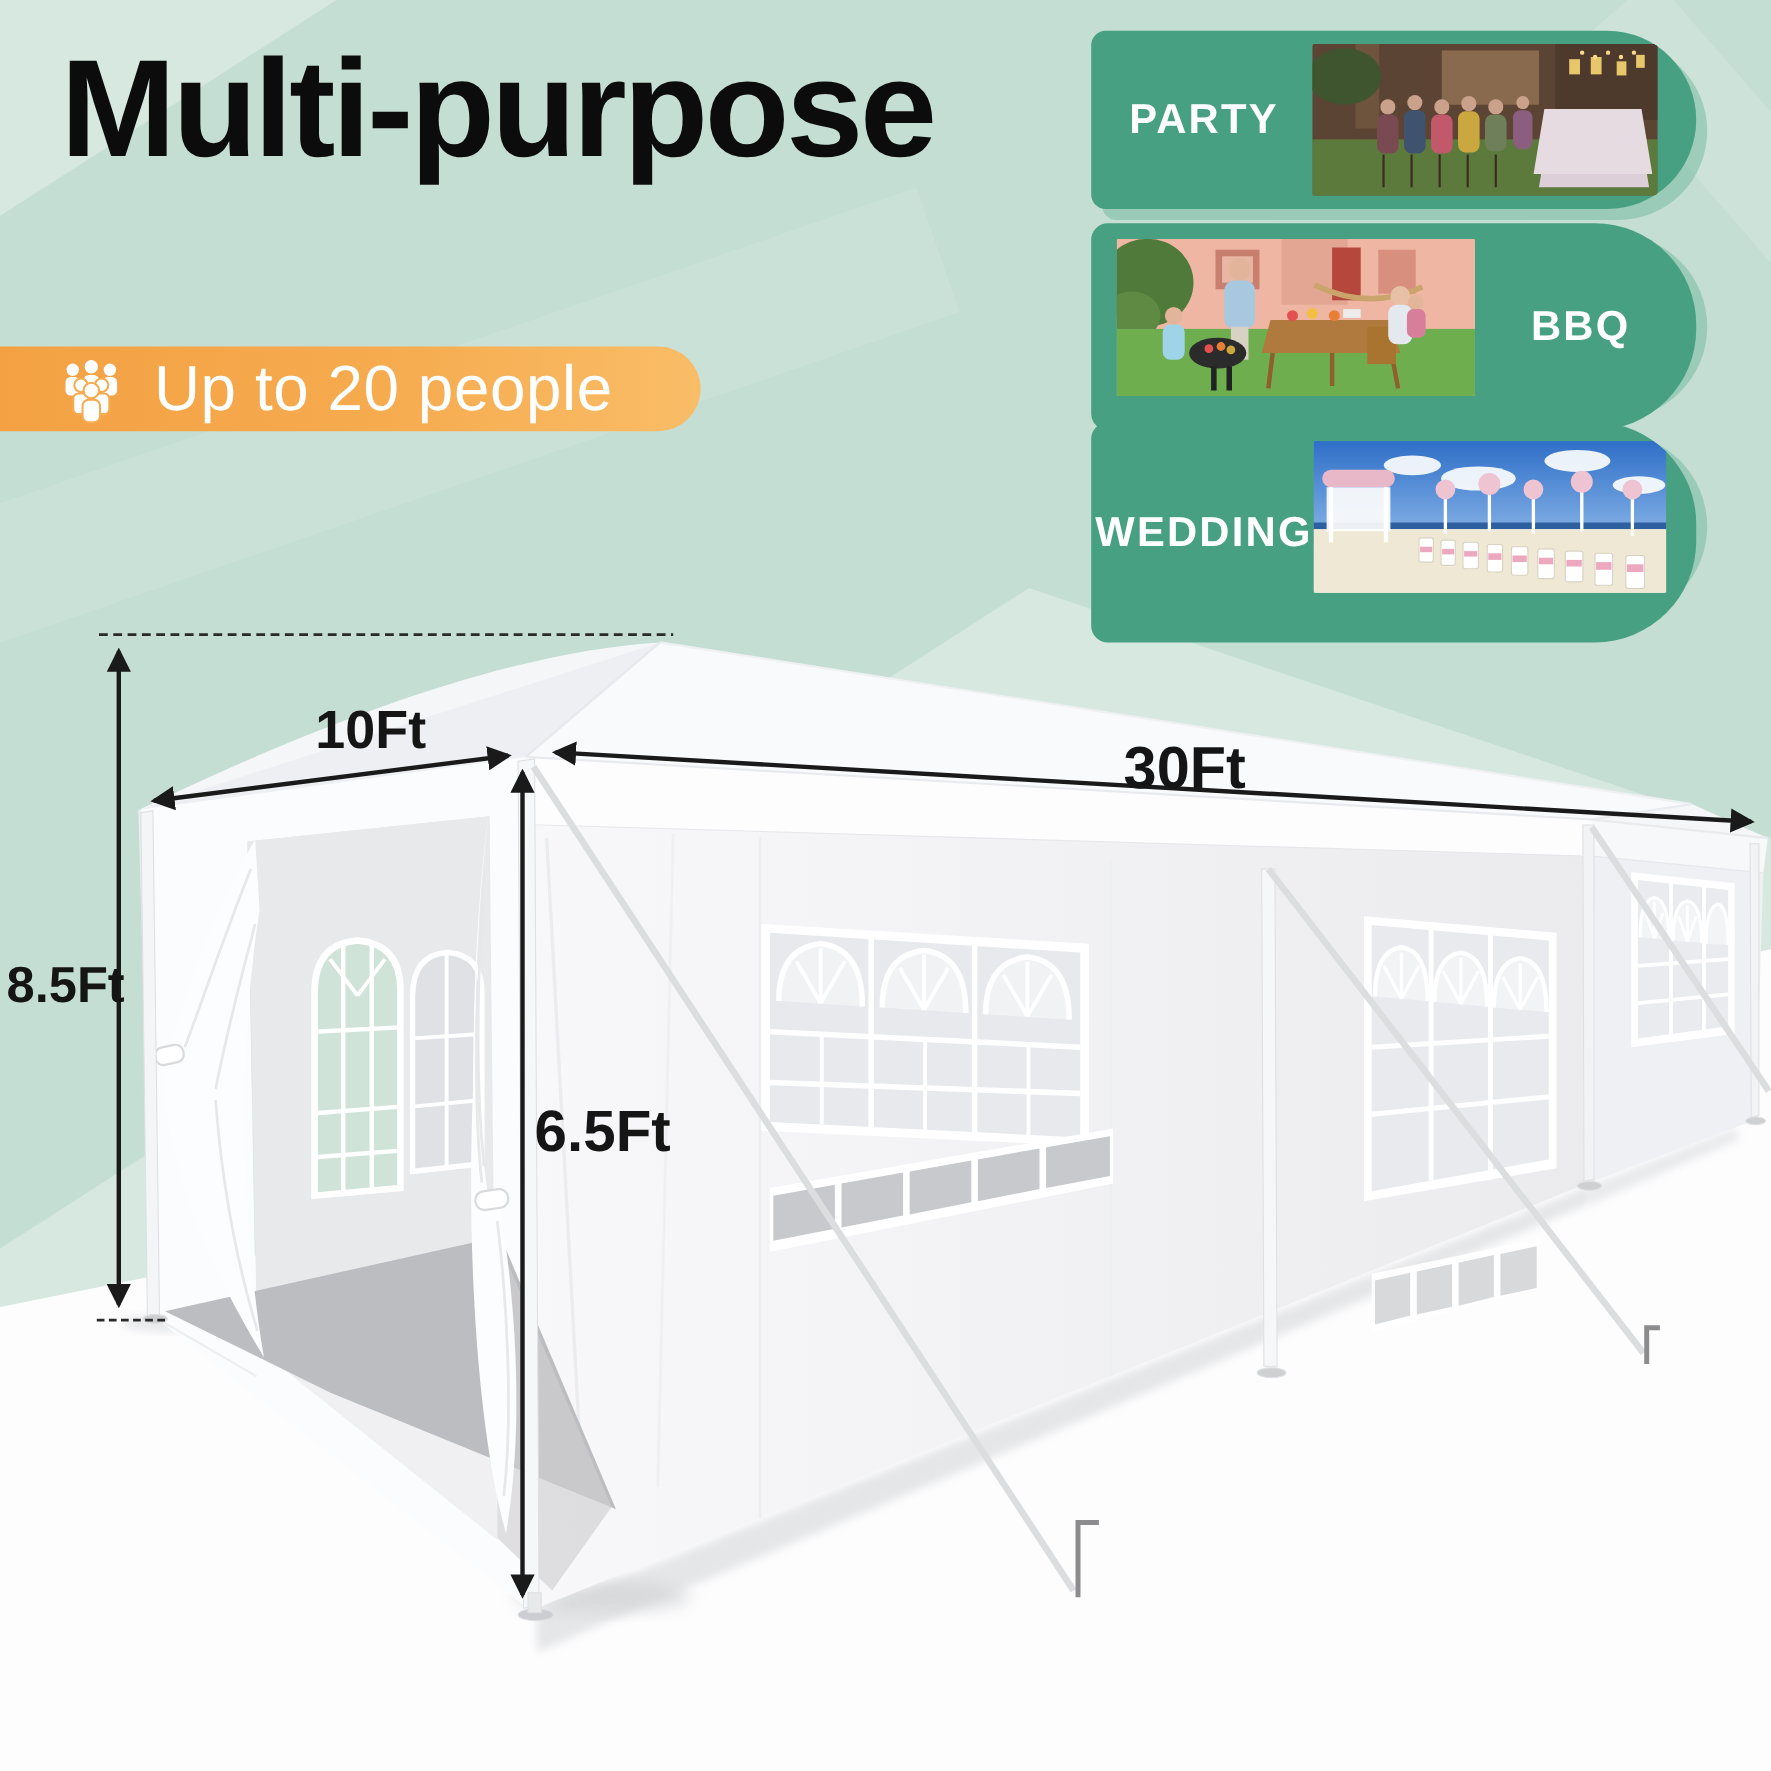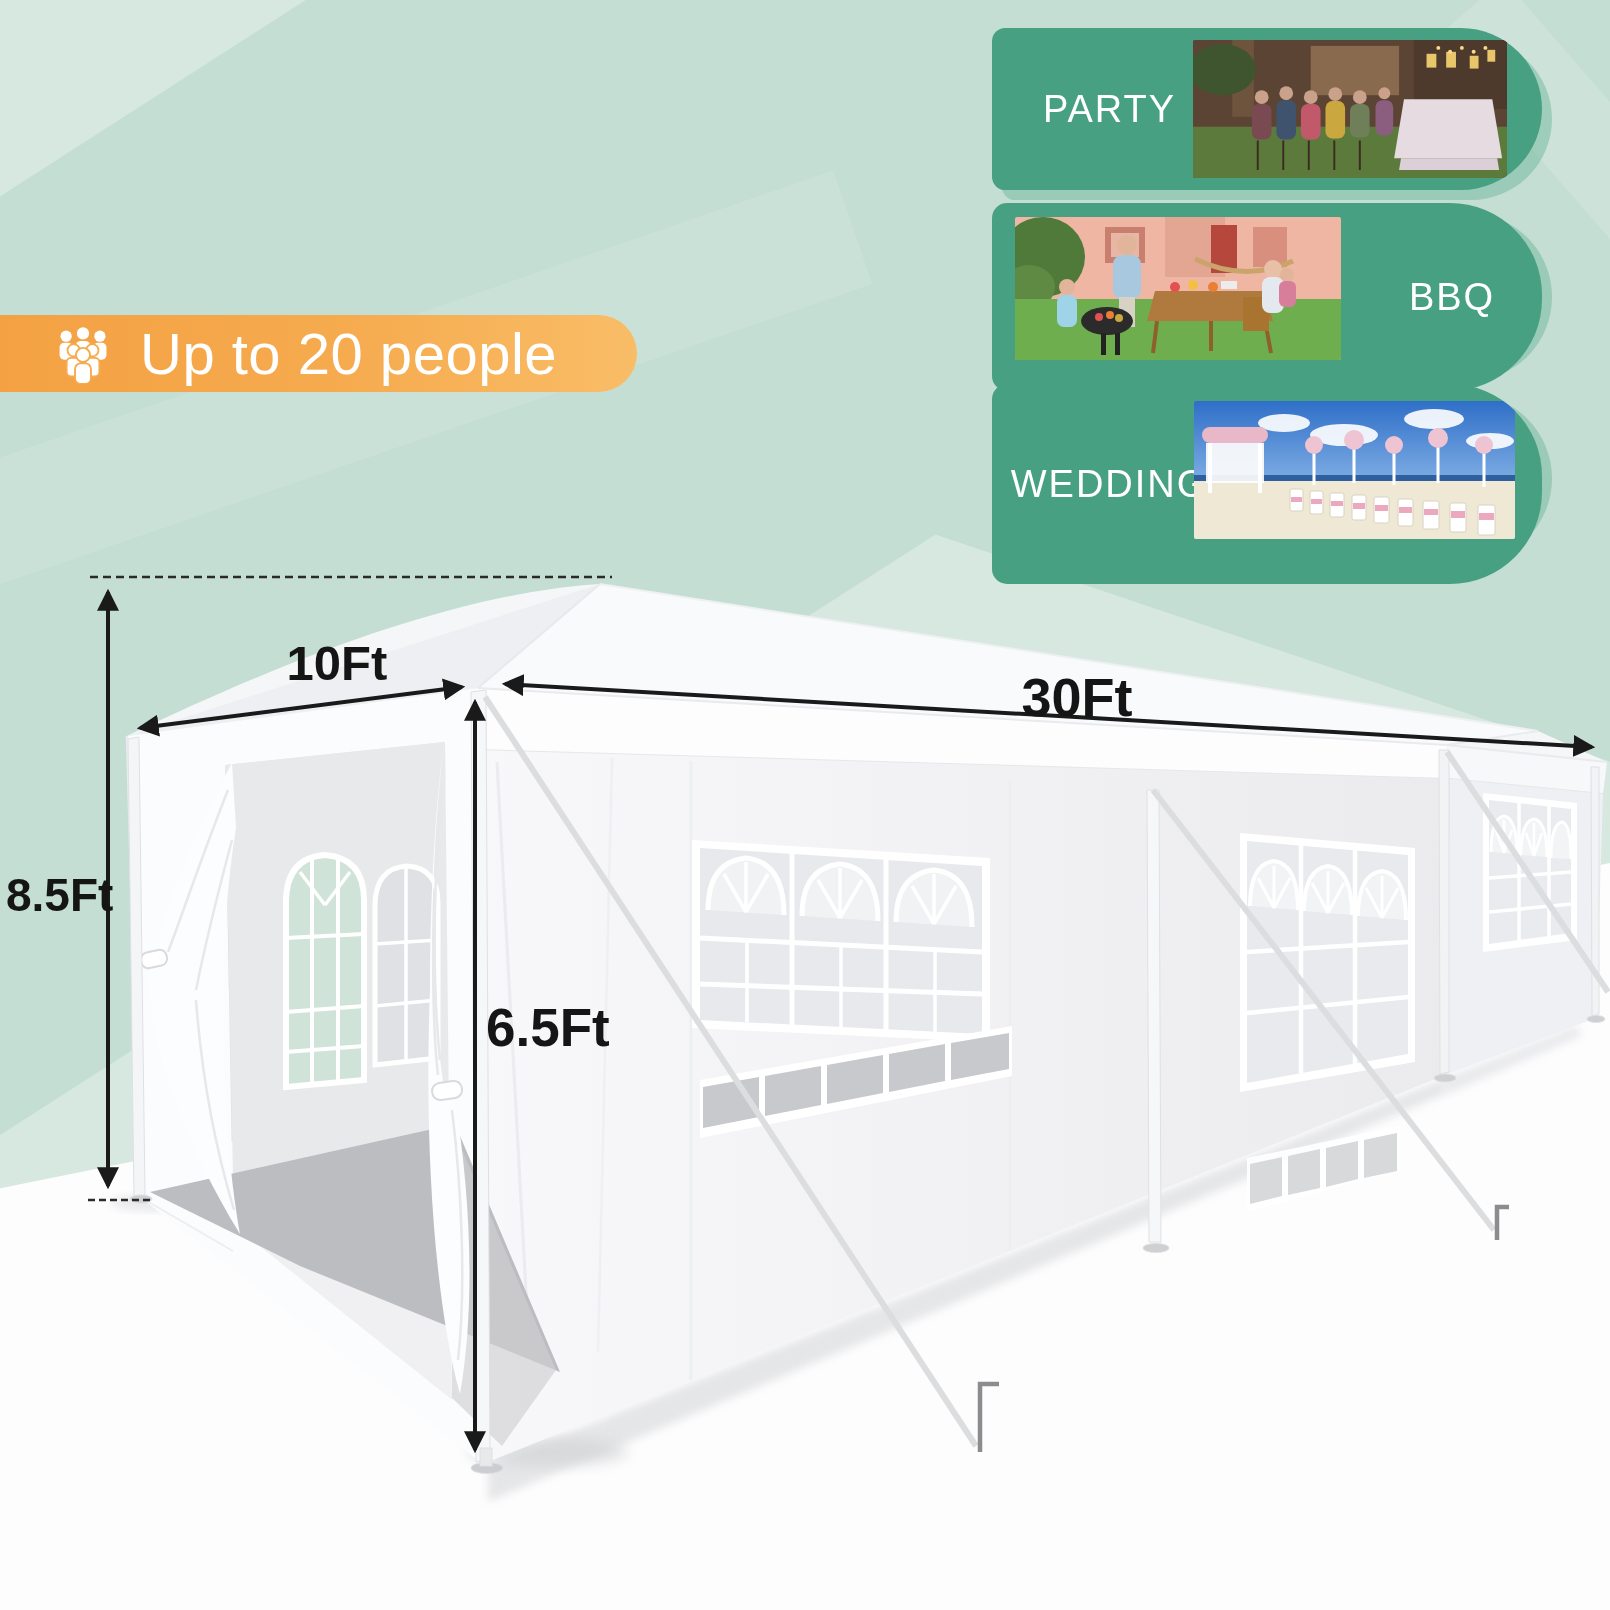--- a/index.html
+++ b/index.html
@@ -35,22 +35,22 @@
 
   
   .card{position:absolute;left:992px;width:550px;background:#47a082;
         border-radius:15px 92px 92px 15px;overflow:hidden;}
   .card-echo{position:absolute;left:1002px;width:550px;background:rgba(104,178,150,.45);
              border-radius:15px 92px 92px 15px;}
   .card1{top:28px;height:162px;}  .echo1{top:38px;height:162px;}
   .card2{top:203px;height:188px;} .echo2{top:213px;height:168px;}
   .card3{top:384px;height:200px;} .echo3{top:394px;height:169px;}
   .card-label{position:absolute;top:0;height:100%;display:flex;align-items:center;
-              justify-content:center;color:#fff;font-size:38px;font-weight:400;
-              letter-spacing:2px;padding-left:15px;}
+              justify-content:center;color:#fff;font-size:38px;font-weight:700;
+              letter-spacing:2px;}
   .lab-left{left:0;width:205px;}
   .lab-right{left:345px;width:200px;}
   .photo{position:absolute;border-radius:2px;overflow:hidden;}
   .photo svg{display:block;width:100%;height:100%;}
   .ph1{left:201px;top:12px;width:314px;height:138px;}
   .ph2{left:23px;top:14px;width:326px;height:143px;}
   .ph3{left:202px;top:17px;width:321px;height:138px;}
 
   
   .tent{position:absolute;inset:0;}
@@ -255,20 +255,21 @@
       <path d="M108,592 L108,1186" stroke="#1a1a1a" stroke-width="4" fill="none" marker-start="url(#ah)" marker-end="url(#ah)"></path>
       <path d="M475,702 L475,1450" stroke="#1a1a1a" stroke-width="4" fill="none" marker-start="url(#ah)" marker-end="url(#ah)"></path>
 
       <text class="dim" x="337" y="680" font-size="49" text-anchor="middle">10Ft</text>
       <text class="dim" x="1077" y="716" font-size="54" text-anchor="middle">30Ft</text>
       <text class="dim" x="6" y="911" font-size="46" text-anchor="start">8.5Ft</text>
       <text class="dim" x="486" y="1046" font-size="53" text-anchor="start">6.5Ft</text>
     </g>
   </svg>
 
+  <div class="title">Multi-purpose</div>
 
   <div class="badge">
     <svg class="badge-icon" viewBox="0 0 64 64">
       <g fill="#ffffff">
         <circle cx="14" cy="13" r="6"></circle>
           <rect x="7" y="20" width="14" height="18" rx="5"></rect>
         <circle cx="50" cy="13" r="6"></circle>
           <rect x="43" y="20" width="14" height="18" rx="5"></rect>
         <circle cx="32" cy="10" r="6.5"></circle>
           <rect x="24.5" y="18" width="15" height="19" rx="5"></rect>

